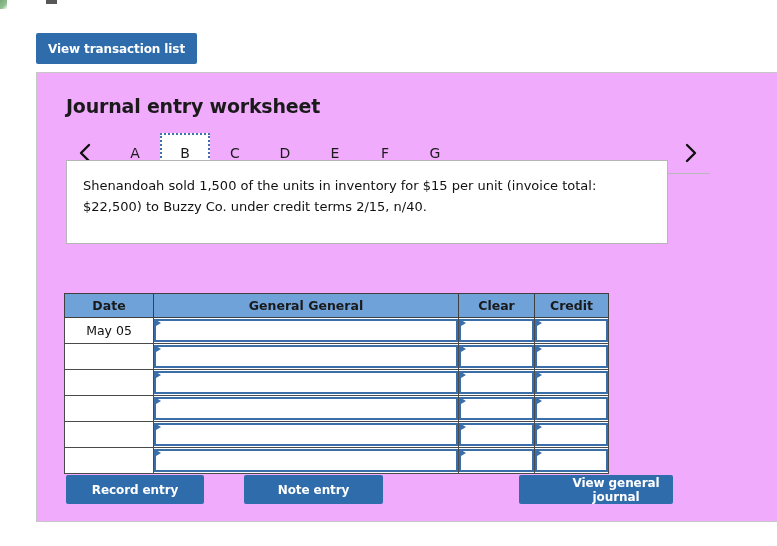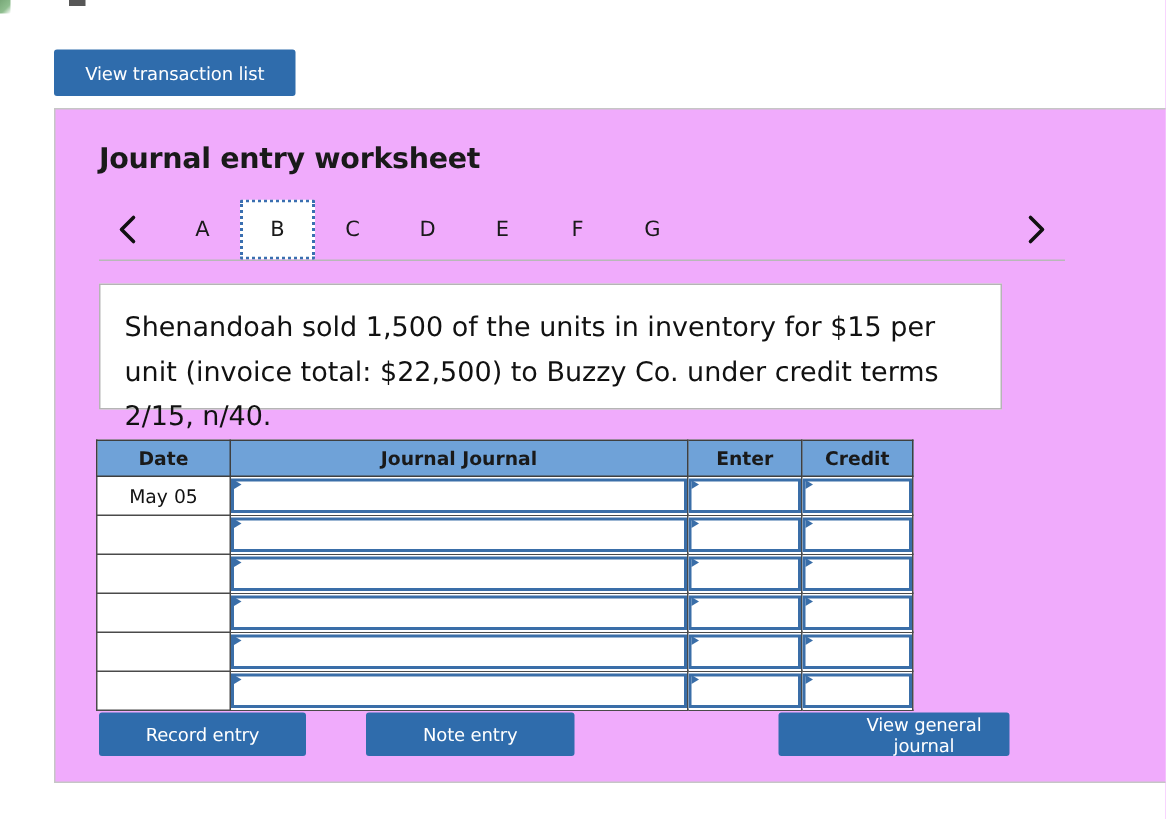--- a/index.html
+++ b/index.html
@@ -35,21 +35,21 @@
     opacity: 0.85;
   }
 
   
   .btn {
     background: #2e6da4;
     background: #2f6cac;
     color: #ffffff;
     border: none;
     font-family: "DejaVu Sans", "Liberation Sans", sans-serif;
-    font-weight: normal;
+    font-weight: bold;
     font-size: 12px;
     letter-spacing: -0.1px;
     cursor: pointer;
     display: inline-flex;
     align-items: center;
     justify-content: center;
     border-radius: 2px;
     padding: 0;
   }
 
@@ -122,28 +122,28 @@
     background: #ffffff;
     border: 2px dotted #3a6fb0;
     border-radius: 1px;
   }
   .tab-flex { flex: 1 1 auto; }
 
   
   .instruction {
     position: absolute;
     left: 29px;
-    top: 116px;
+    top: 87px;
     width: 602px;
     height: 84px;
     background: #ffffff;
     border: 1px solid #b5b5b5;
     box-sizing: border-box;
     padding: 14px 16px;
-    font-size: 18px;
+    font-size: 13px;
     line-height: 1.65;
     color: #111;
   }
 
   .note {
     position: absolute;
     left: 29px;
     top: 193px;
     font-size: 11.5px;
     color: #b03030;
@@ -301,22 +301,22 @@
   <table class="jtable">
     <colgroup>
       <col class="col-date">
       <col class="col-gj">
       <col class="col-deb">
       <col class="col-cre">
     </colgroup>
     <thead>
       <tr>
         <th>Date</th>
-        <th>Journal Journal</th>
-        <th>Enter</th>
+        <th>General General</th>
+        <th>Clear</th>
         <th>Credit</th>
       </tr>
     </thead>
     <tbody>
       <tr>
         <td class="date-cell">May 05</td>
         <td class="td-input">
           <span class="marker"></span>
           <input class="cell-input" type="text" value="" style="">
         </td>

